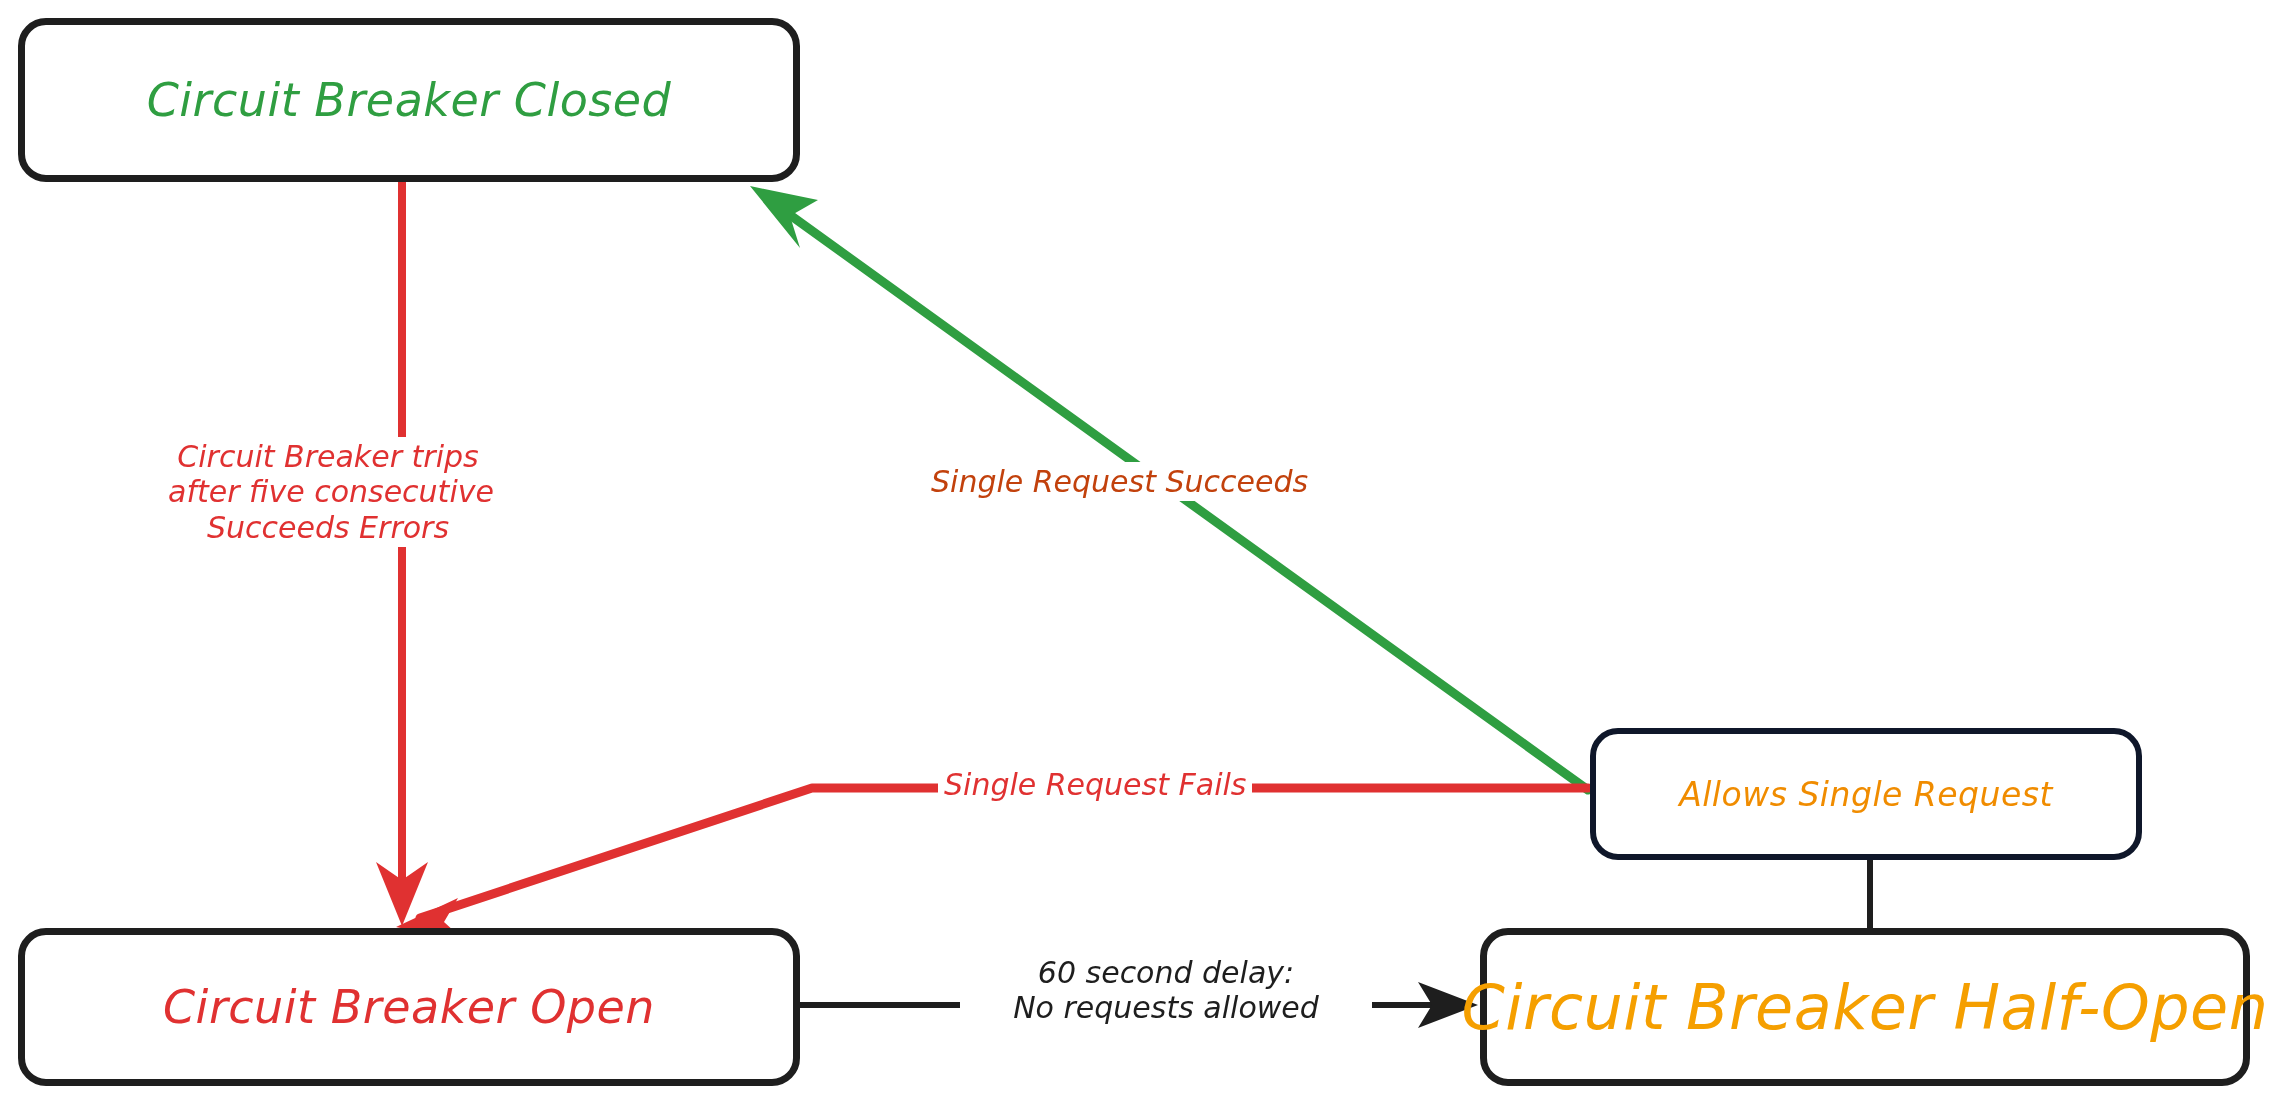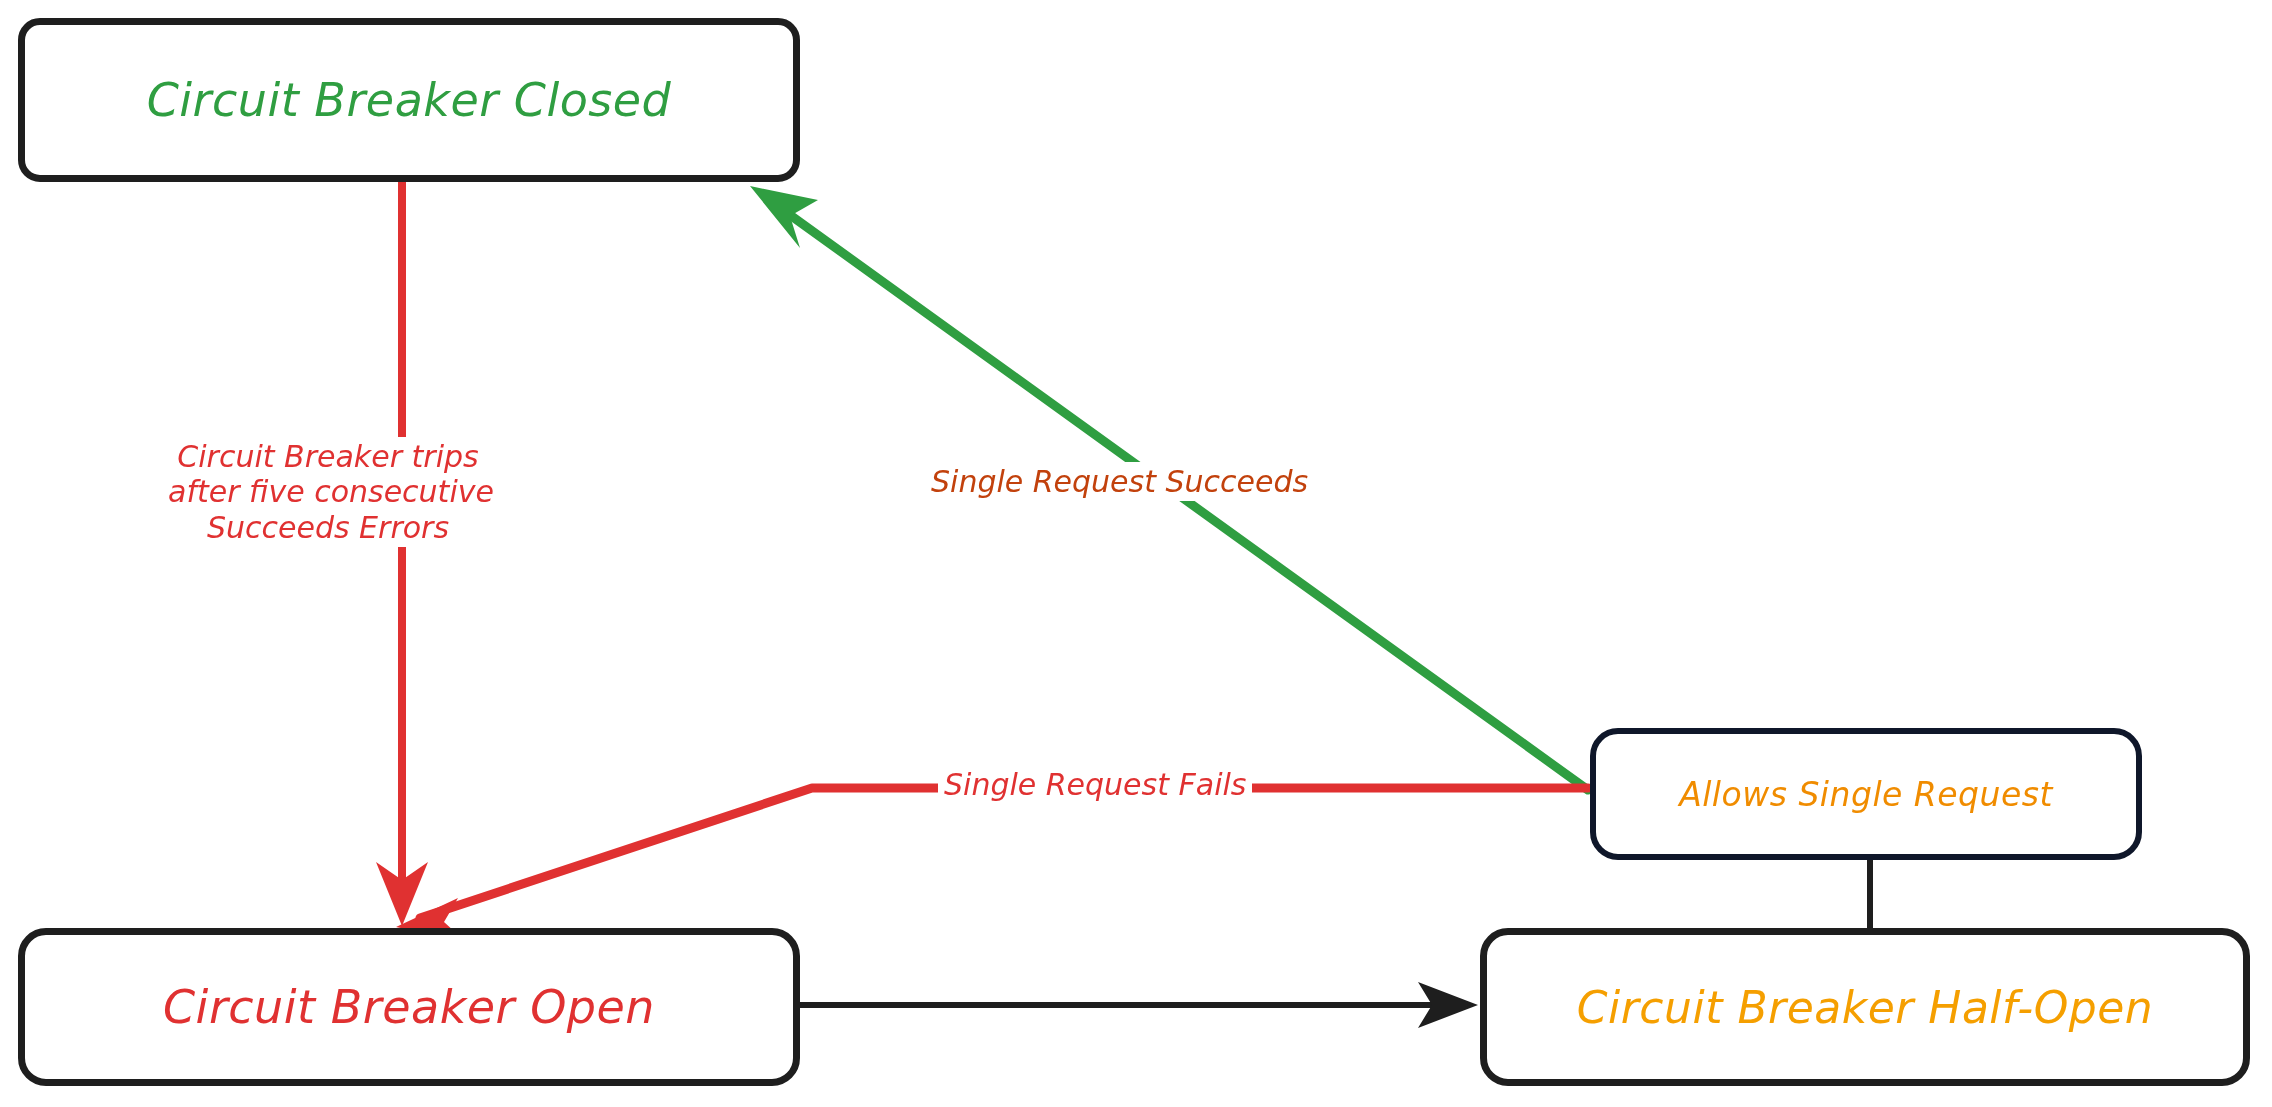--- a/index.html
+++ b/index.html
@@ -41,39 +41,39 @@
     border: 6px solid #0f172a;
   }
   .node-label {
     font-family: "DejaVu Sans", sans-serif;
     font-style: italic;
     font-weight: 400;
     letter-spacing: 0.5px;
     white-space: nowrap;
   }
   #node-closed {
-    left: 18px; top: 18px; width: 782px; height: 164px; border-radius: 22px;
+    left: 18px; top: 18px; width: 782px; height: 164px;
   }
   #node-closed .node-label {
     color: #2f9e41;
     font-size: 46px;
   }
   #node-open {
     left: 18px; top: 928px; width: 782px; height: 158px;
   }
   #node-open .node-label {
     color: #e03131;
     font-size: 46px;
   }
   #node-halfopen {
     left: 1480px; top: 928px; width: 770px; height: 158px;
   }
   #node-halfopen .node-label {
     color: #f59f00;
-    font-size: 44px;
+    font-size: 62px;
   }
   #node-allows {
     left: 1590px; top: 728px; width: 552px; height: 132px;
   }
   #node-allows .node-label {
     color: #f08c00;
     font-size: 33px;
   }
   .edge-label {
     position: absolute;
@@ -152,14 +152,16 @@
   </div>
 
   <div class="edge-label" id="label-trips">Circuit Breaker trips
 after five consecutive
 Succeeds Errors</div>
 
   <div class="edge-label" id="label-succeeds">Single Request Succeeds</div>
 
   <div class="edge-label" id="label-fails">Single Request Fails</div>
 
+  <div class="edge-label" id="label-delay">60 second delay:
+No requests allowed</div>
 
 </div>
 
 </body></html>

